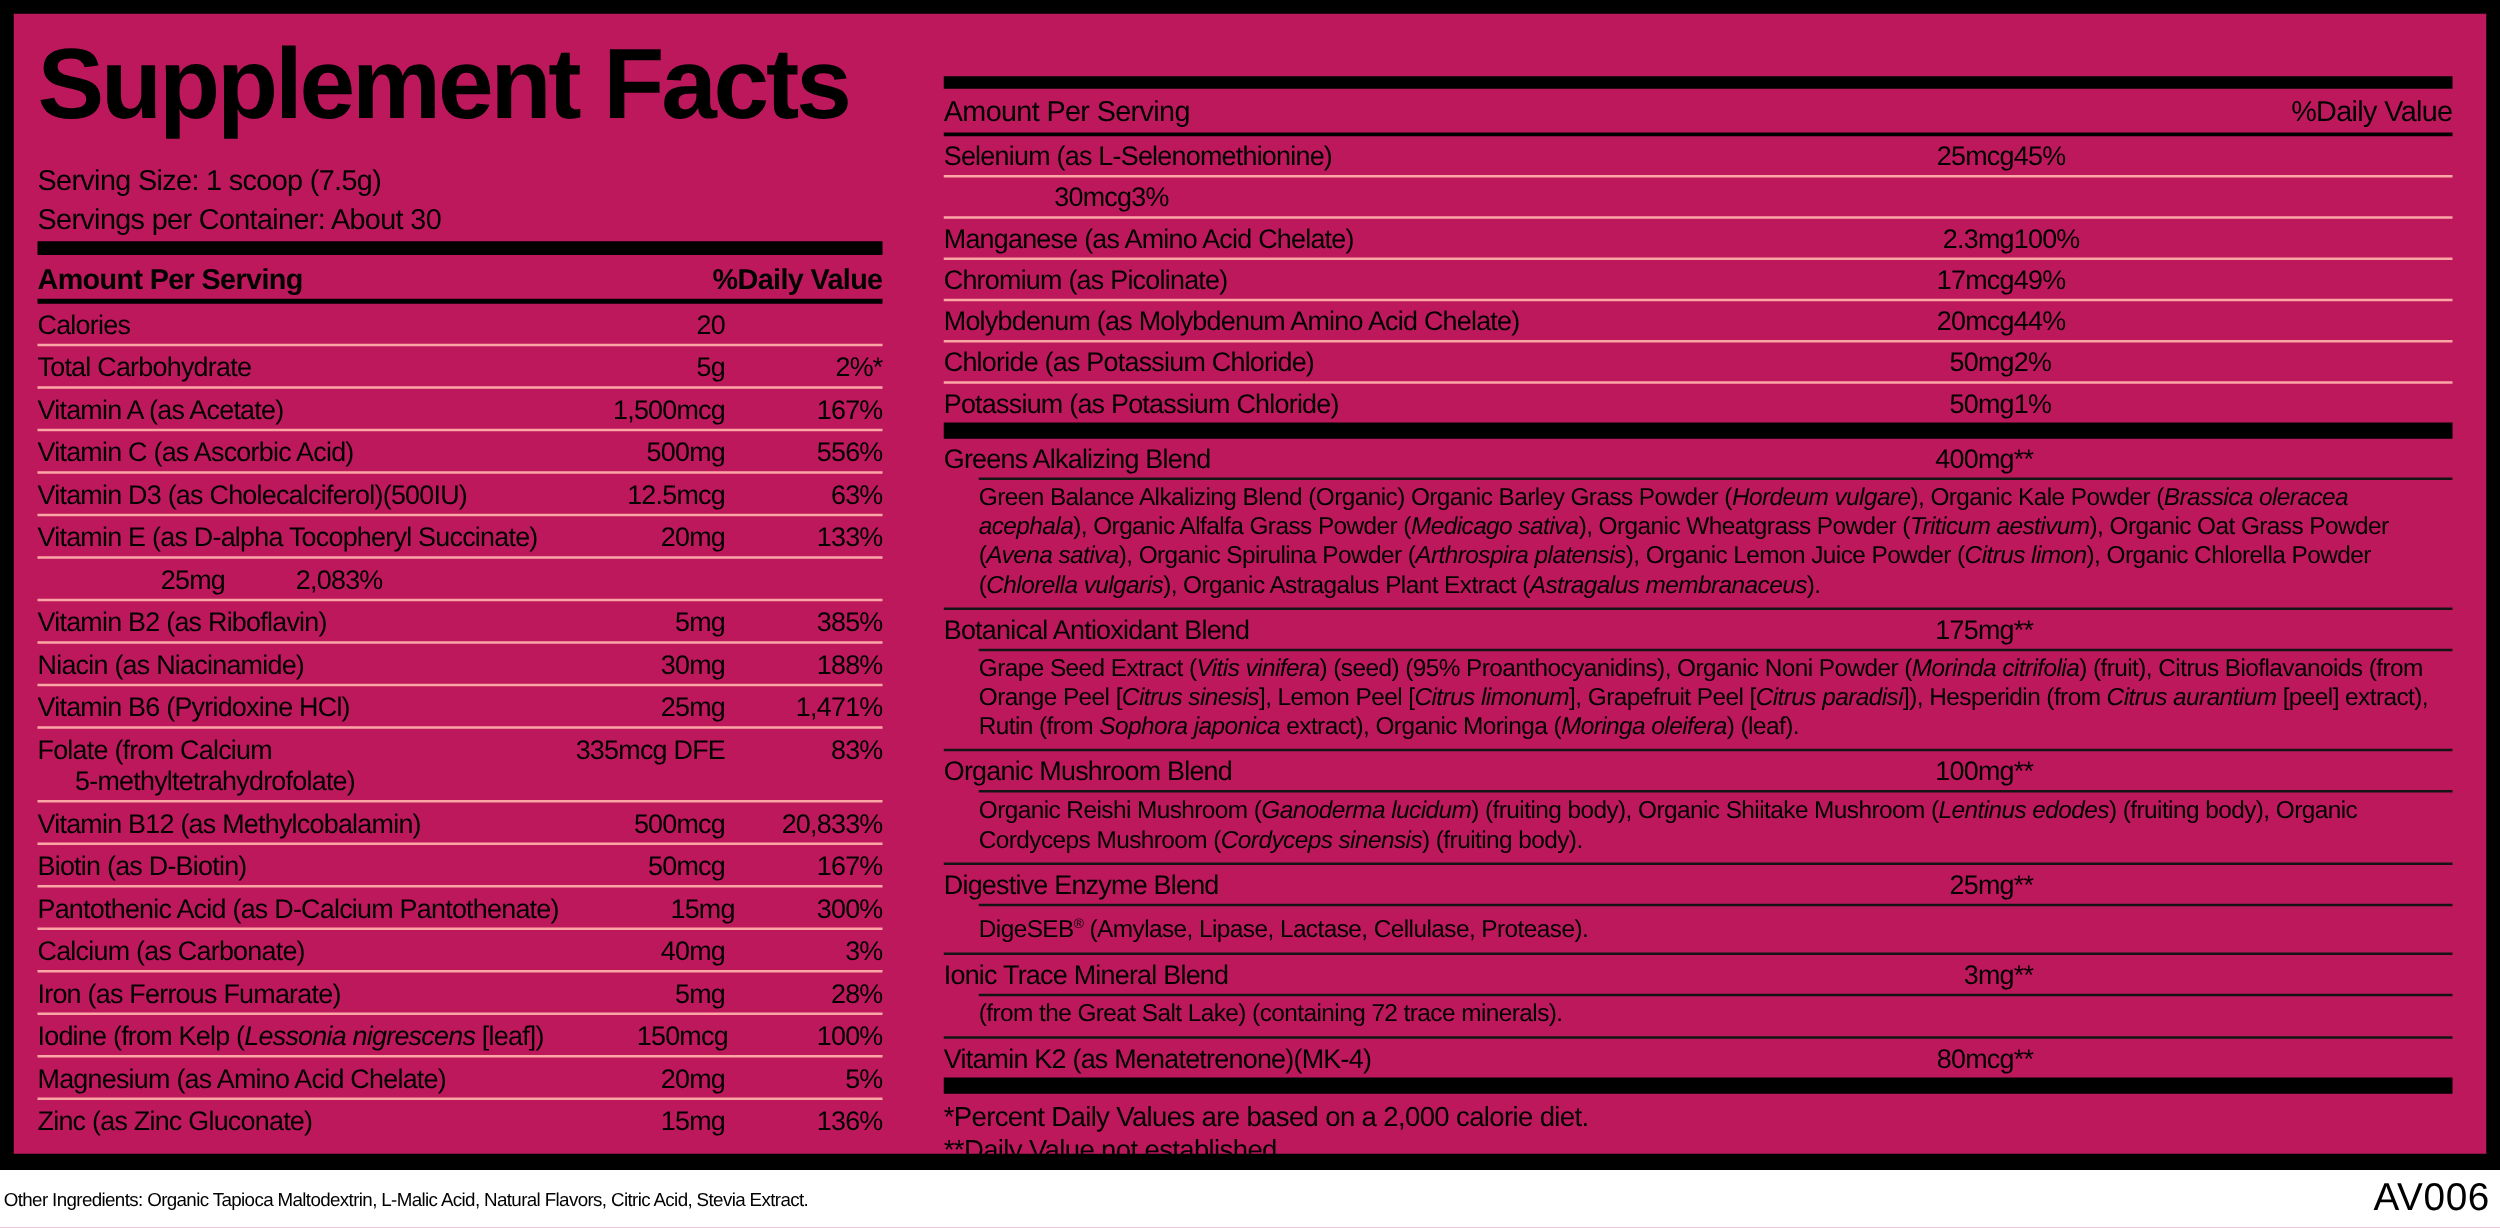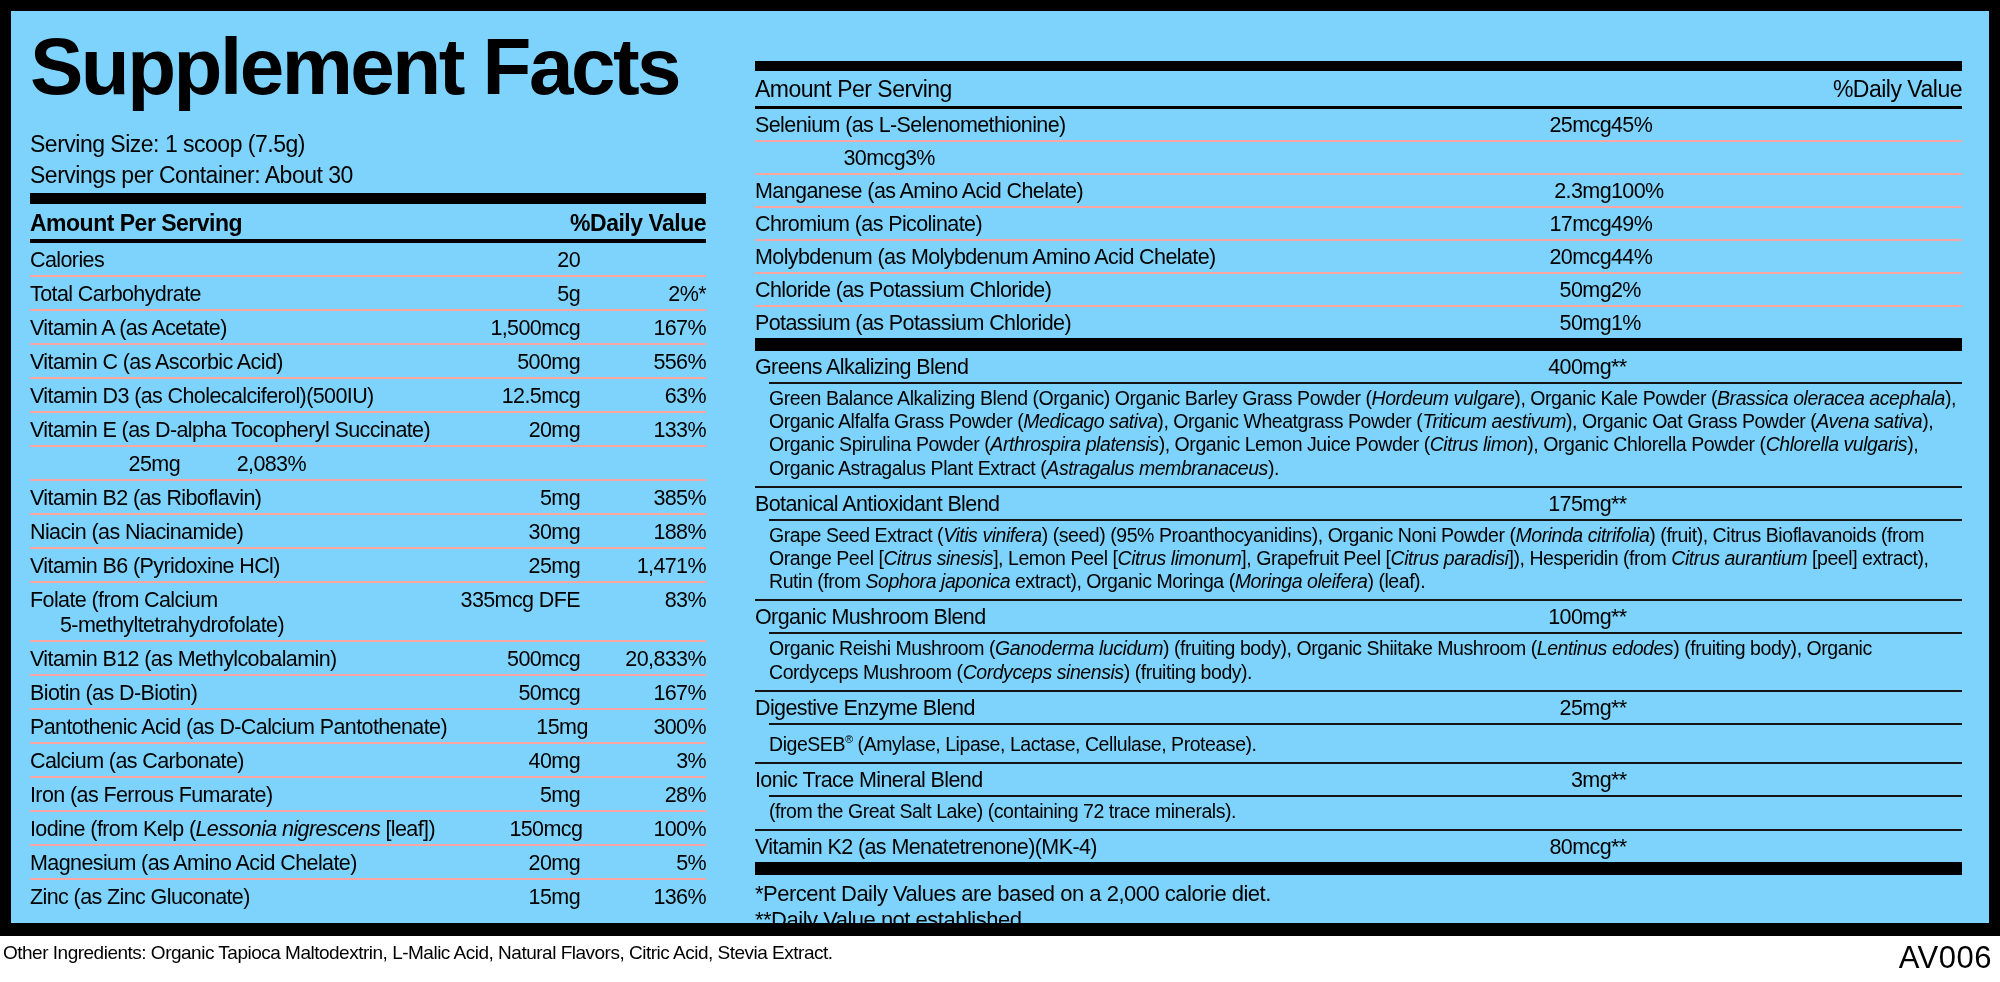--- a/index.html
+++ b/index.html
@@ -4,21 +4,21 @@
 <style>
   html,body{margin:0;padding:0;}
   body{
     width:2000px;height:982px;background:#ffffff;color:#000;
     font-family:"Liberation Sans",sans-serif;position:relative;overflow:hidden;
     -webkit-font-smoothing:antialiased;
   }
   .label-box{
     position:absolute;left:0;top:0;width:2000px;height:936px;
     border:11px solid #000;border-bottom-width:13px;box-sizing:border-box;
-    background:#7dd3fc;
+    background:#be185d;
   }
   
   .lcol{position:absolute;left:19px;top:8px;width:676px;}
   .title{
     font-size:80px;font-weight:bold;letter-spacing:-2.5px;line-height:84px;
     margin:6px 0 0 0;white-space:nowrap;
   }
   .serving-block{margin-top:20px;}
   .serving-line{font-size:23px;line-height:31px;letter-spacing:-0.5px;}
   .bar{height:11px;background:#000;margin-top:2px;}
@@ -43,29 +43,29 @@
   .rcol .top-bar{height:10px;background:#000;margin-top:0;}
   .rcol .header-row{padding:5px 0 4px 0;border-bottom:3px solid #000;font-weight:normal;}
   .rcol .row{padding:4px 0 2px 0;}
   .rcol .cell-name{width:706px;flex:none;}
   .rcol .cell-dv{flex:1;text-align:left;padding-right:30px;white-space:nowrap;}
   .thick-bar{height:13px;background:#000;}
   .blend-section{border-top:0;}
   .blend-section.bordered{border-top:2px solid #141414;}
   .blend-section .row{border-bottom:0;}
   .blend-desc{
-    margin-left:14px;border-top:2px solid #141414;
+    margin-left:28px;border-top:2px solid #141414;
     padding:3px 0 6px 0;font-size:19.5px;line-height:23.2px;letter-spacing:-0.45px;
   }
   .blend-desc sup{font-size:11px;}
   .k2-row{border-top:2px solid #141414;border-bottom:0;}
   .footnotes{margin-top:6px;font-size:22px;line-height:26px;letter-spacing:-0.5px;}
   
   .footer{position:absolute;left:0;top:936px;width:2000px;height:46px;background:#fff;}
-  .other-ing{position:absolute;left:3px;top:6px;font-size:19px;letter-spacing:-0.5px;white-space:nowrap;}
+  .other-ing{position:absolute;left:3px;top:16px;font-size:15px;letter-spacing:-0.5px;white-space:nowrap;}
   .code{position:absolute;right:8px;top:4px;font-size:31px;letter-spacing:0.5px;}
   i{font-style:italic;}
 </style>
 </head>
 <body>
 
 <div class="label-box">
 
   <div class="lcol">
     <div class="title">Supplement Facts</div>

